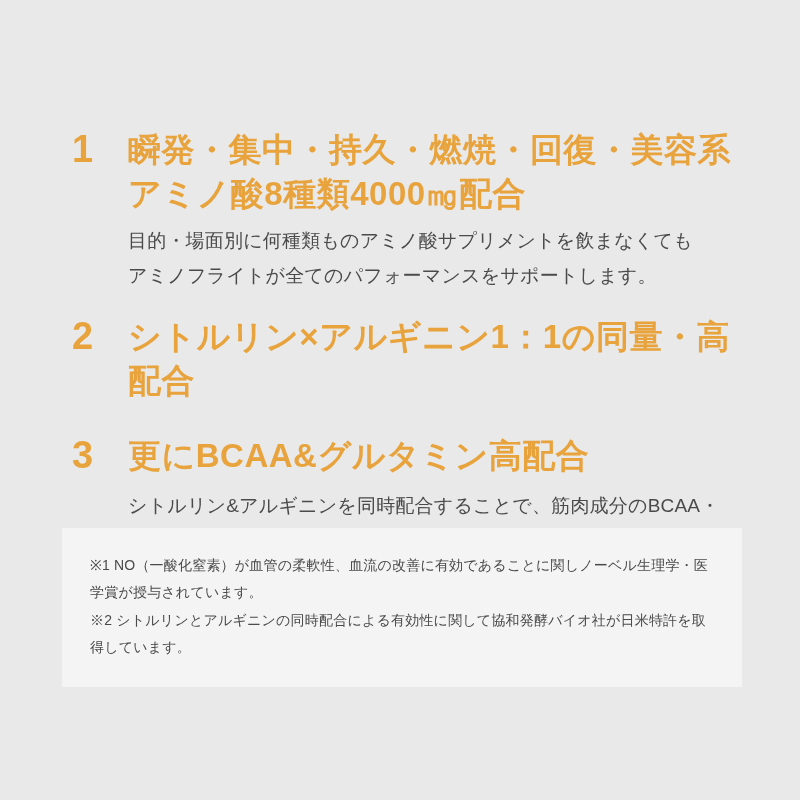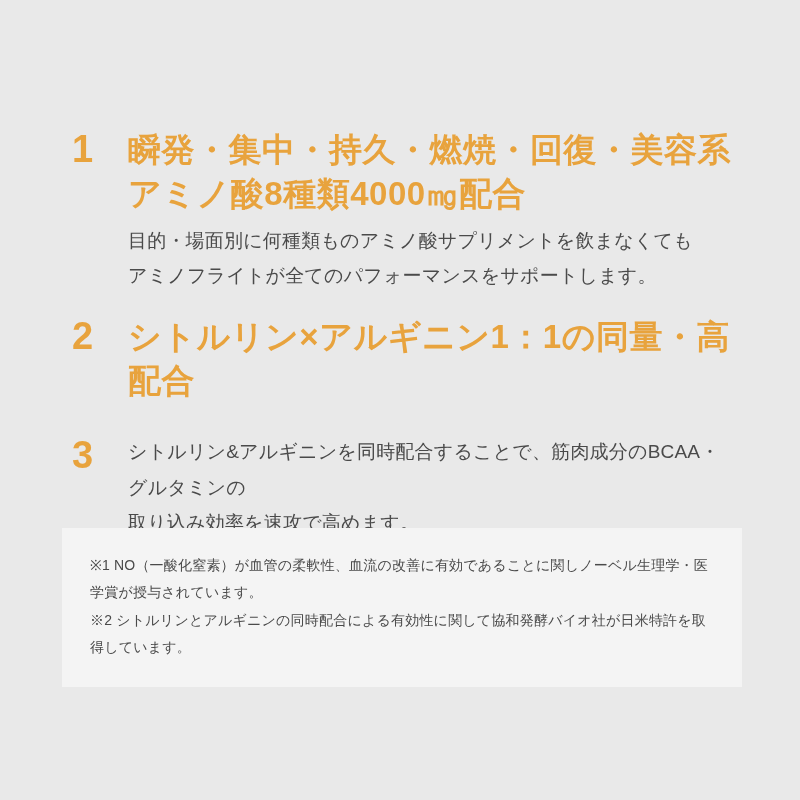--- a/index.html
+++ b/index.html
@@ -105,20 +105,21 @@
     <div class="feature feature-2">
       <div class="feature-num">2</div>
       <div class="feature-body">
         <h2 class="feature-title">シトルリン×アルギニン1：1の同量・高配合</h2>
       </div>
     </div>
 
     <div class="feature feature-3">
       <div class="feature-num">3</div>
       <div class="feature-body">
+        <h2 class="feature-title">更にBCAA&amp;グルタミン高配合</h2>
         <p class="feature-desc">シトルリン&amp;アルギニンを同時配合することで、筋肉成分のBCAA・グルタミンの
 取り込み効率を速攻で高めます。</p>
       </div>
     </div>
 
   </div>
 
   <div class="notes">
     <p class="note">※1 NO（一酸化窒素）が血管の柔軟性、血流の改善に有効であることに関しノーベル生理学・医学賞が授与されています。</p>
     <p class="note">※2 シトルリンとアルギニンの同時配合による有効性に関して協和発酵バイオ社が日米特許を取得しています。</p>

